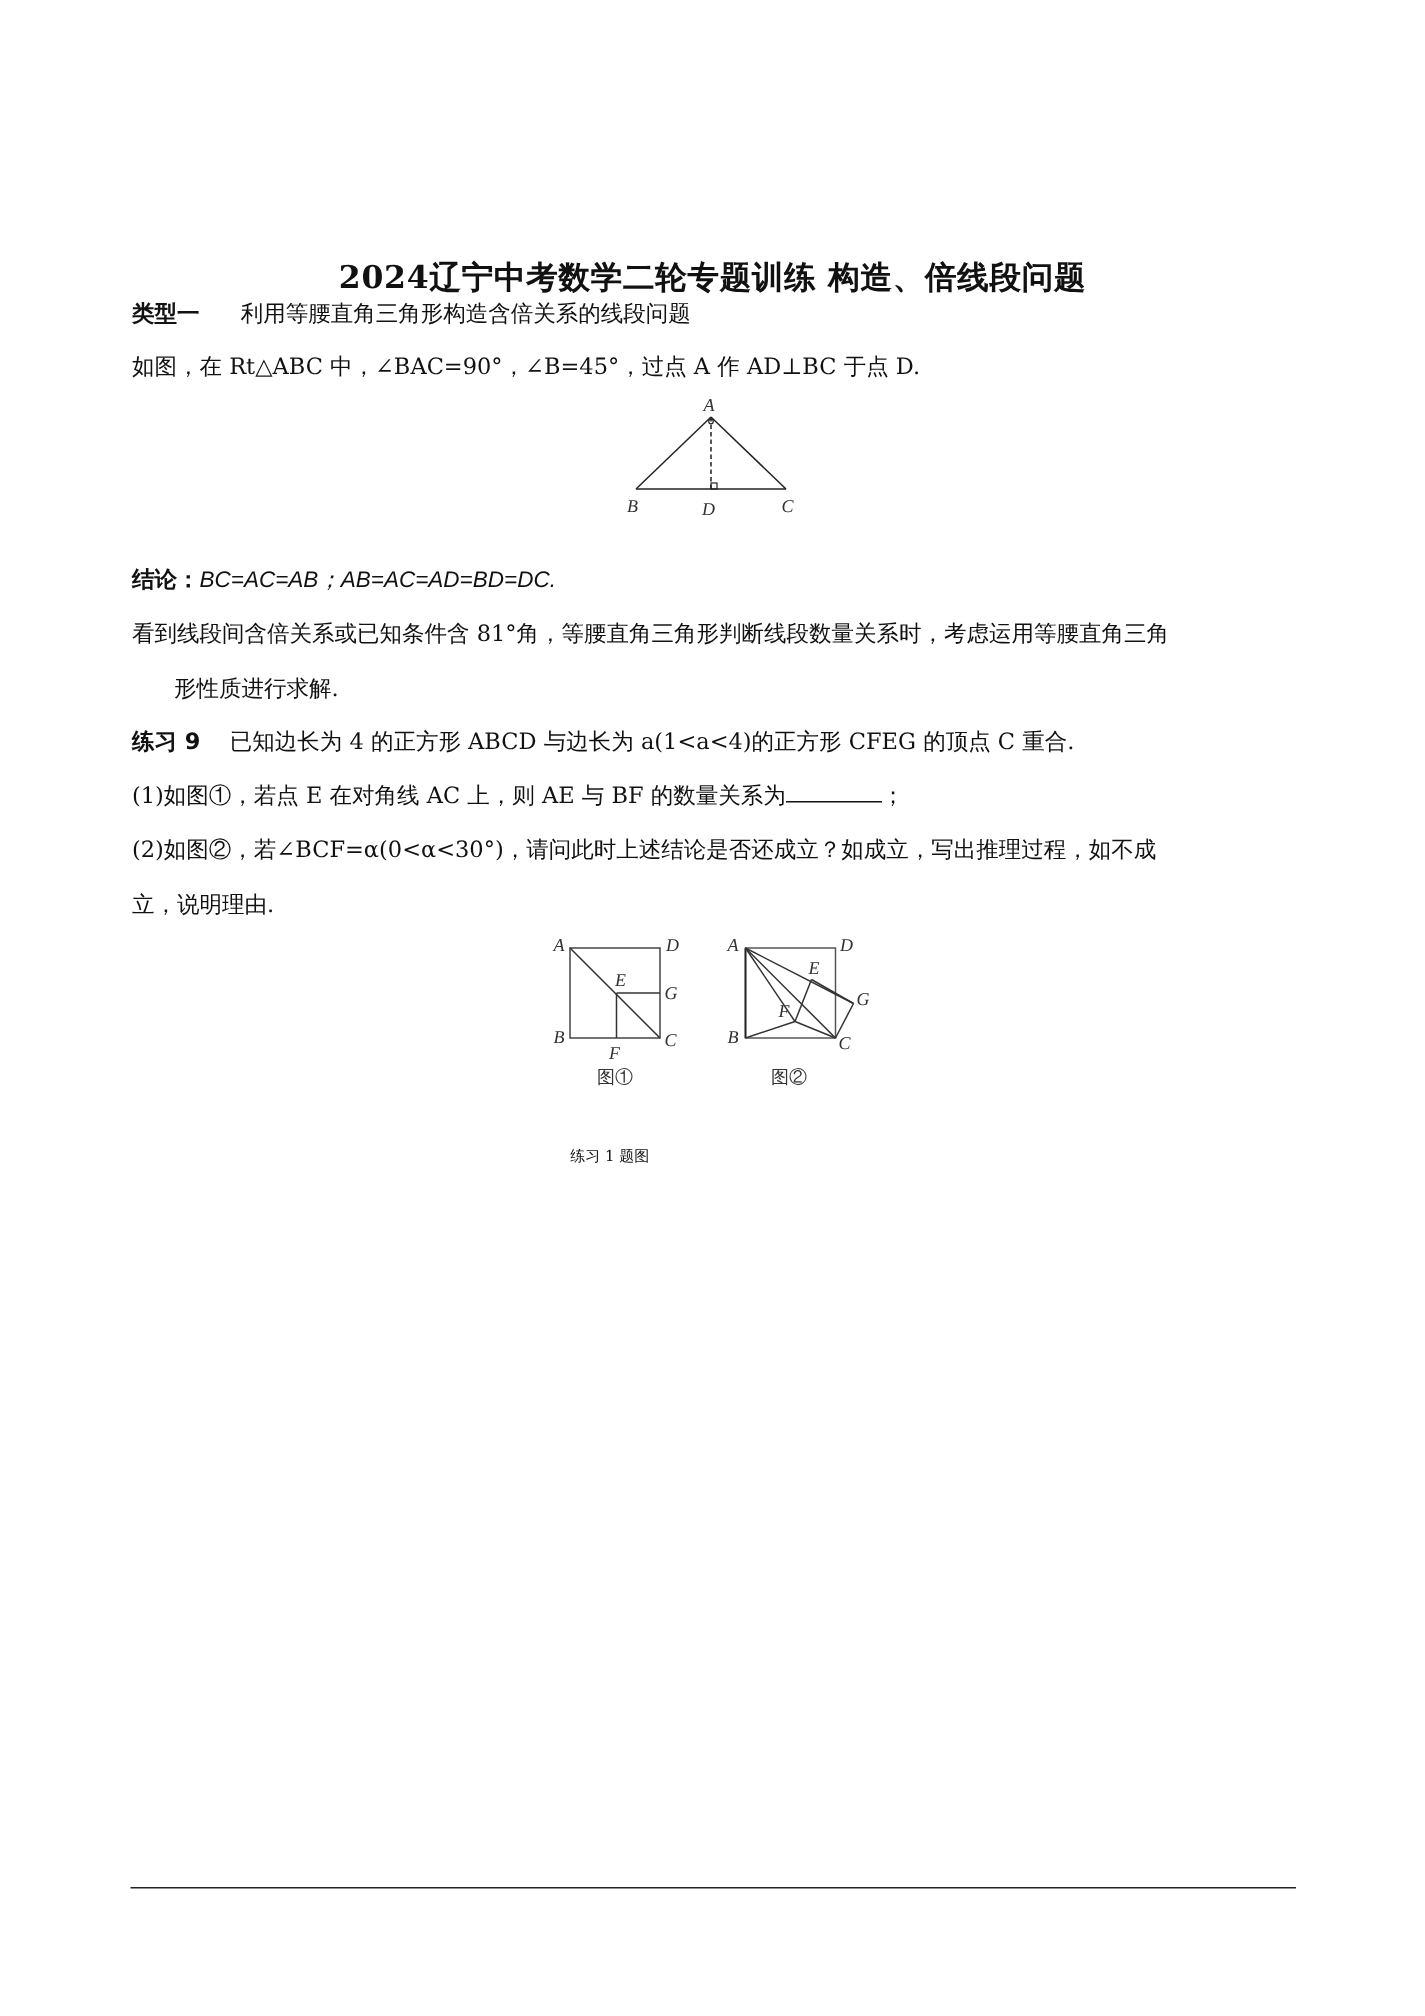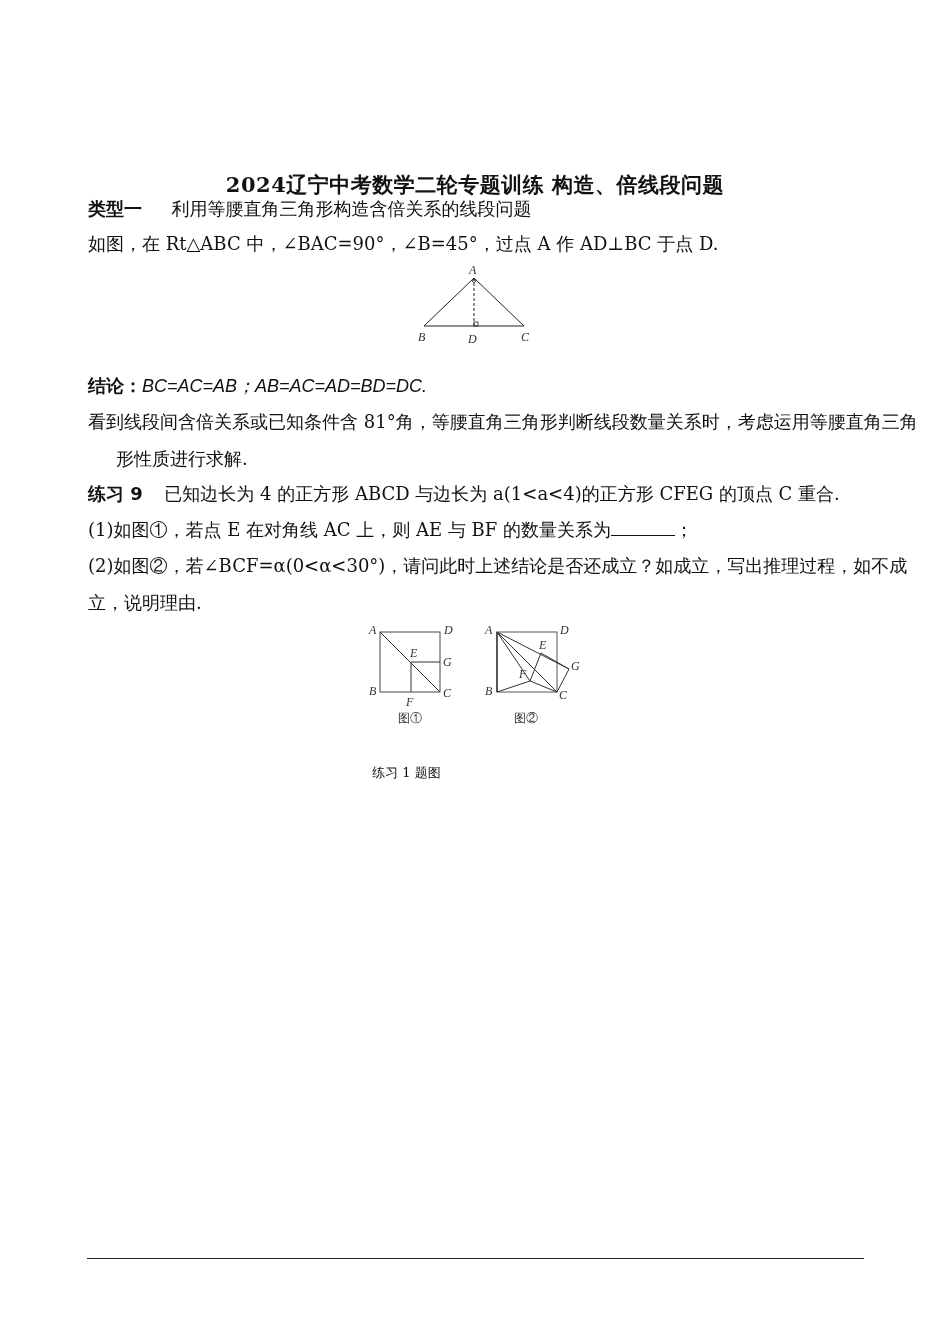--- a/index.html
+++ b/index.html
@@ -1,26 +1,26 @@
 <!DOCTYPE html>
 <html><head>
 <meta charset="utf-8">
 <style>
   html, body { margin: 0; padding: 0; background: #ffffff; }
   body { width: 950px; height: 1344px; position: relative; overflow: hidden;
          font-family: "DejaVu Serif", "Liberation Serif", serif; color: #111; }
   .title { position: absolute; top: 139px; left: 0; width: 950px; text-align: center;
            font-size: 21px; font-weight: bold; letter-spacing: 0.5px; margin-top: 32px; }
-  .line { position: absolute; left: 88px; font-size: 18px; line-height: 20px; white-space: nowrap; }
+  .line { position: absolute; left: 88px; font-size: 15px; line-height: 20px; white-space: nowrap; }
   .sans { font-family: "DejaVu Sans", "Liberation Sans", sans-serif; }
   .bold { font-weight: bold; }
   .it { font-style: italic; font-family: Liberation Sans, sans-serif; }
   .fig { position: absolute; }
   .fig svg text { font-family: "Liberation Serif", serif; font-style: italic; font-size: 12px; fill: #333; }
-  .caption { position: absolute; top: 764px; left: 0; width: 813px; text-align: center; font-size: 13px; }
+  .caption { position: absolute; top: 764px; left: 0; width: 813px; text-align: center; font-size: 10px; }
   .footer-rule { position: absolute; top: 1258px; left: 87px; width: 777px; height: 1px; background: #222; }
   .blank { display: inline-block; width: 64px; border-bottom: 1px solid #111; height: 14px; vertical-align: baseline; }
 </style>
 </head>
 <body>
 
 <div class="title">2024辽宁中考数学二轮专题训练  构造、倍线段问题</div>
 
 <div class="line sans" style="top:199px;">
   <span class="bold">类型一</span>

